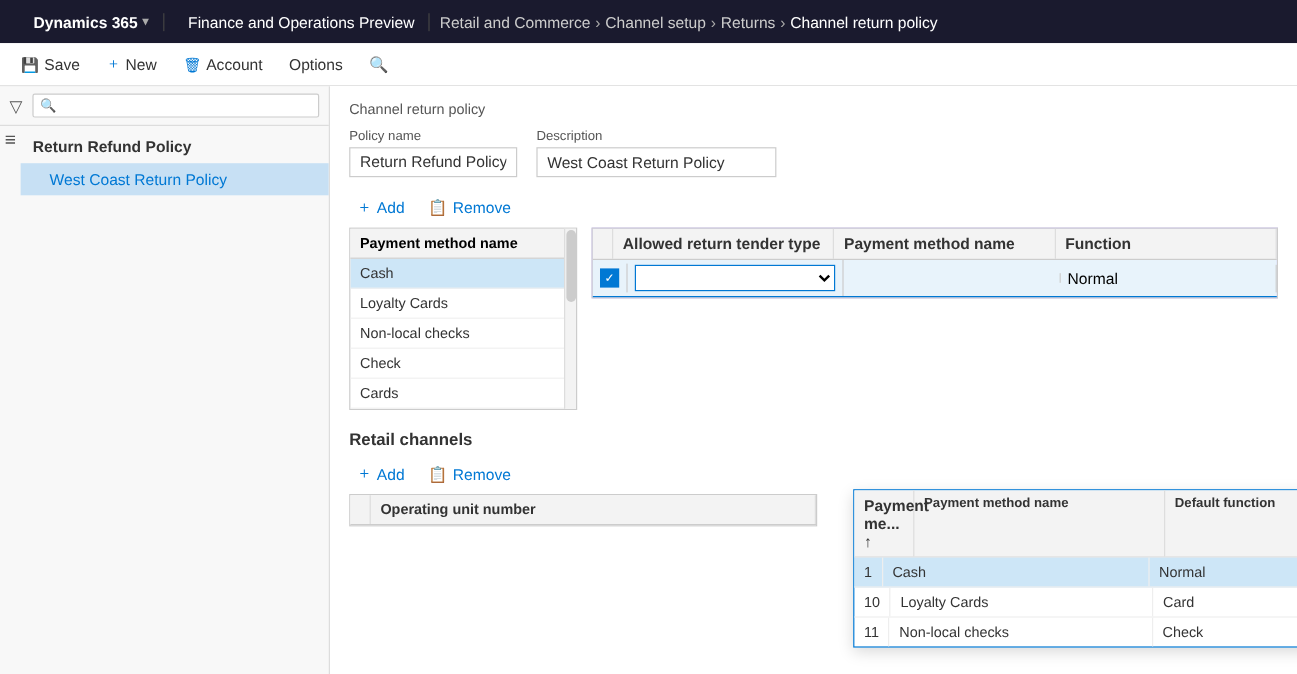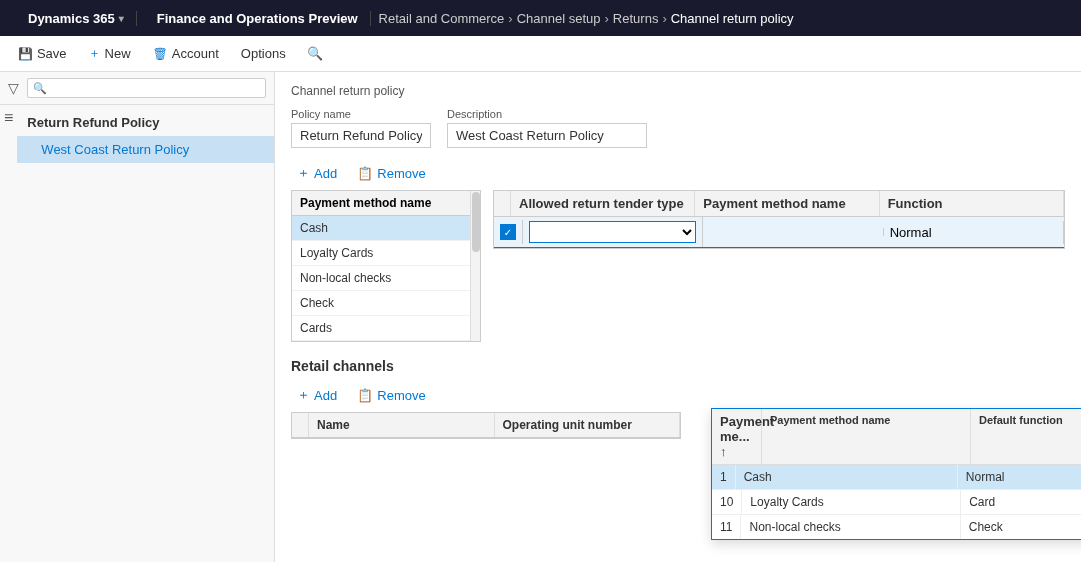--- a/index.html
+++ b/index.html
@@ -22,21 +22,21 @@
       font-weight: 600;
       gap: 4px;
       padding-right: 12px;
       border-right: 1px solid #444;
       margin-left: 20px;
     }
     .top-bar-brand .chevron { color: #aaa; font-size: 10px; }
     .top-bar-app {
       color: white;
       font-size: 13px;
-      font-weight: 700;
+      font-weight: 400;
       padding: 0 12px;
       border-right: 1px solid #444;
     }
     .breadcrumb {
       display: flex;
       align-items: center;
       color: #ccc;
       font-size: 12px;
       gap: 4px;
       flex: 1;
@@ -535,20 +535,19 @@
           <span>Add</span>
         </button>
         <button class="grid-toolbar-btn">
           <span>📋</span>
           <span>Remove</span>
         </button>
       </div>
       <div class="channels-grid" style="width:390px;">
         <div class="channels-grid-header">
           <div class="channels-grid-header-cell" style="max-width:30px;flex:none;"></div>
-          <div class="channels-grid-header-cell">Name</div>
           <div class="channels-grid-header-cell">Operating unit number</div>
         </div>
       </div>
     </div>
 
   </div>
 </div>
 
 </body></html>

